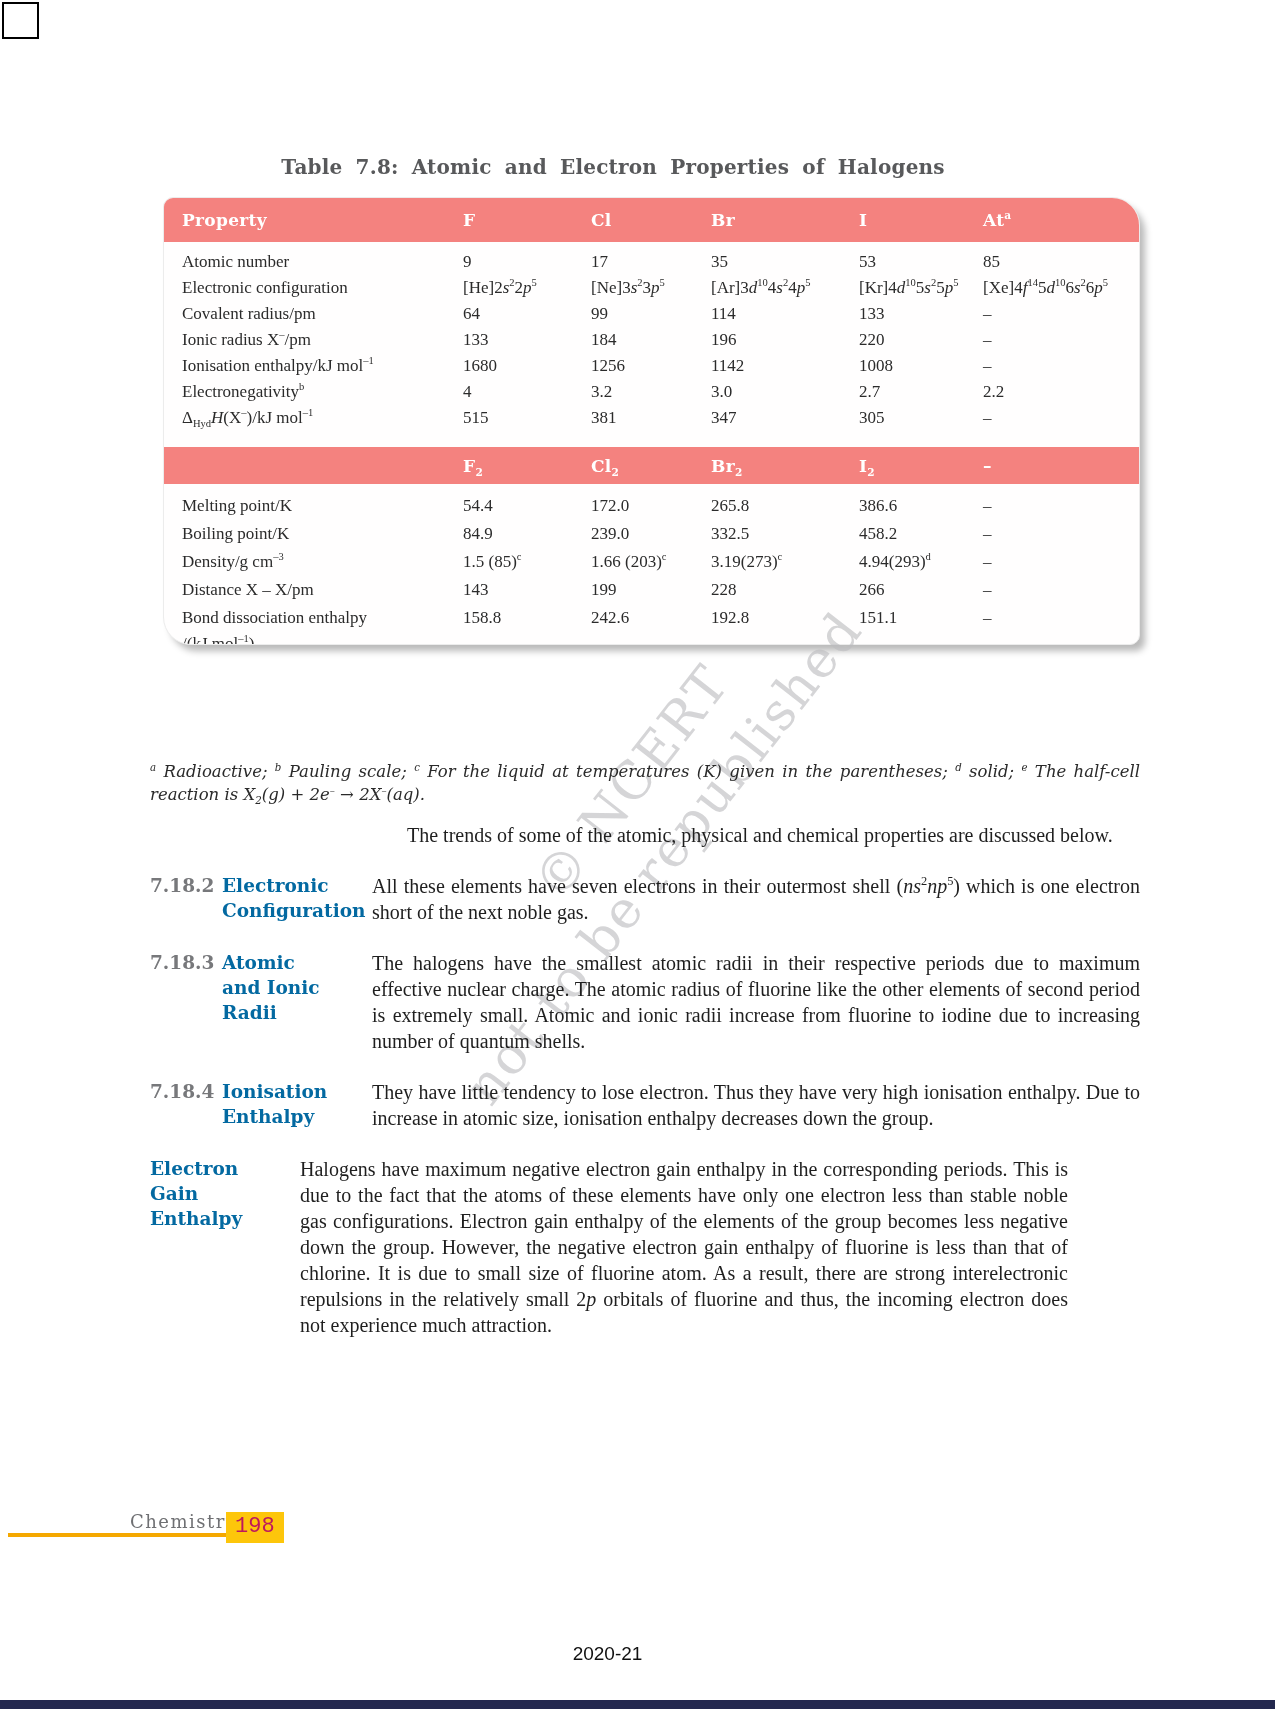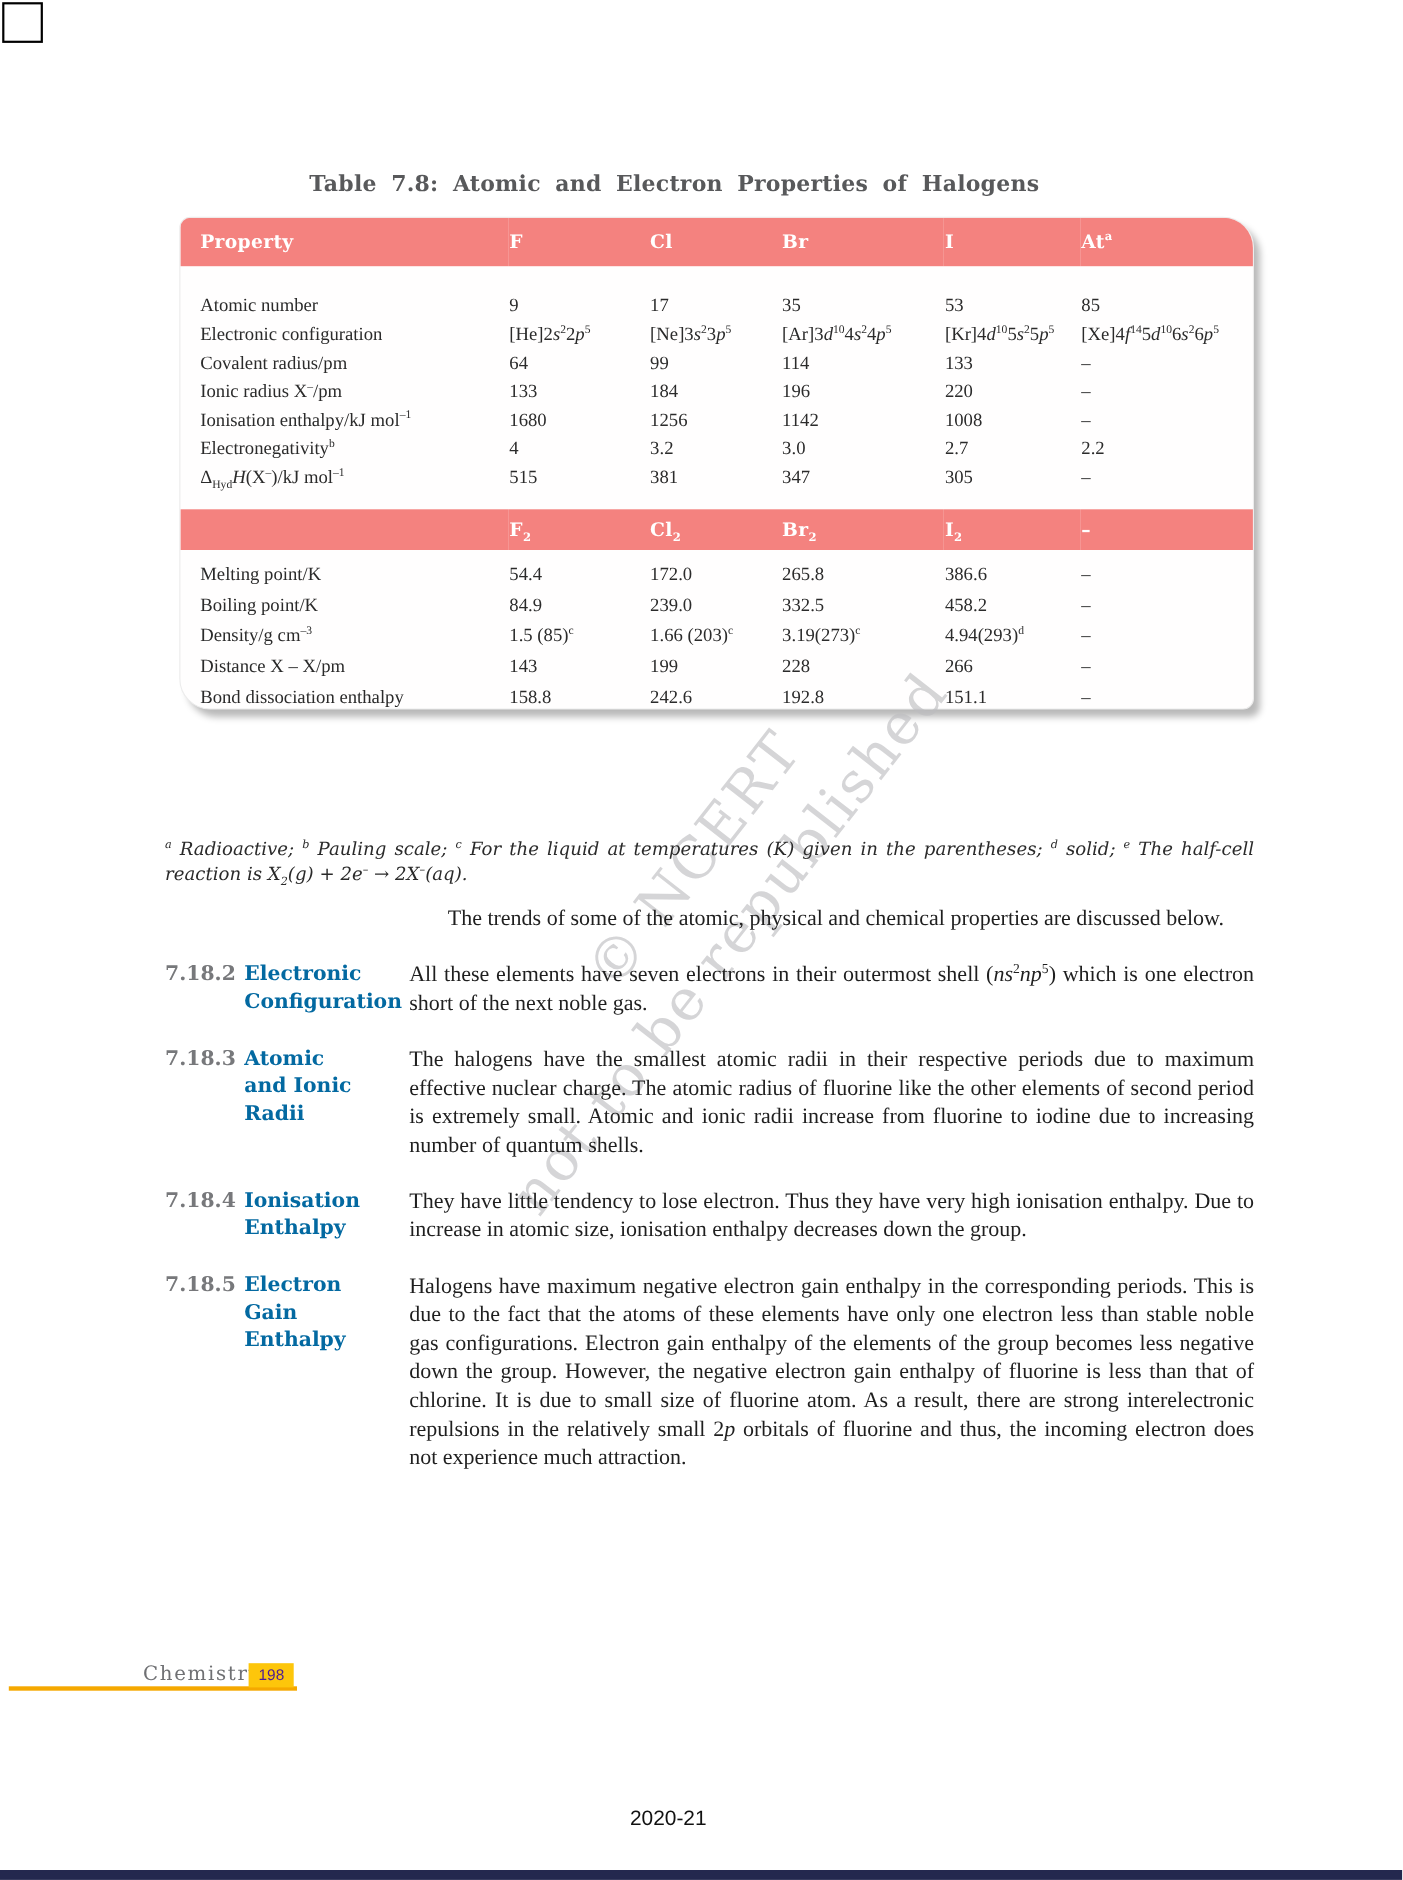--- a/index.html
+++ b/index.html
@@ -17,21 +17,21 @@
   .tbl{position:relative;z-index:2;border-collapse:collapse;table-layout:fixed;width:977px;}
   .tbl col.c0{width:298px}.tbl col.c1{width:128px}.tbl col.c2{width:120px}
   .tbl col.c3{width:148px}.tbl col.c4{width:124px}.tbl col.c5{width:159px}
   .tbl th{background:#f4827f;color:#fff;text-align:left;vertical-align:middle;
         font-family:"DejaVu Serif",serif;font-size:17px;font-weight:bold;letter-spacing:.3px;}
   .t1 th{height:42px}.t2 th{height:35px}
   .tbl th:first-child, .tbl td.lbl{padding-left:18px;}
   .tbl td{font-size:17px;vertical-align:top;color:#2b2b2b;}
   .t1 td{line-height:24px;}
   .t2 td{line-height:26px;}
-  .t1 tbody tr:first-child td{padding-top:24px;}
+  .t1 tbody tr:first-child td{padding-top:8px;}
   .t2 tbody tr:first-child td{padding-top:9px;}
   .tbl-gap{height:16px;}
   sup{font-size:.62em;line-height:0;vertical-align:super;}
   sub{font-size:.62em;line-height:0;vertical-align:sub;}
 
   .watermark{position:absolute;z-index:1;white-space:nowrap;color:#bcbcbf;opacity:.62;
         font-family:"DejaVu Serif",serif;transform:rotate(-52deg);letter-spacing:2px;}
   #wm1{left:492px;top:752px;font-size:52px;}
   #wm2{left:360px;top:828px;font-size:52px;}
 
@@ -45,22 +45,22 @@
   .section{display:flex;margin-top:25px;}
   .sec-num{width:72px;flex:0 0 72px;font-family:"DejaVu Serif",serif;font-weight:bold;
         font-size:18.5px;line-height:25px;color:#77787b;}
   .sec-title{width:150px;flex:0 0 150px;font-family:"DejaVu Serif",serif;font-weight:bold;
         font-size:18.5px;line-height:25px;color:#0369a1;white-space:pre-line;}
   .sec-body{width:768px;flex:0 0 768px;font-size:20px;line-height:26px;text-align:justify;}
 
   .footer-rule{position:absolute;left:8px;top:1533px;width:262px;height:4px;background:#f5a800;}
   .footer-book{position:absolute;left:130px;top:1511px;font-size:18px;color:#6f7073;
         letter-spacing:1.5px;font-family:"DejaVu Serif",serif;}
-  .footer-badge{position:absolute;left:226px;top:1512px;background:#fdc60b;color:#4c1d95;
-        font-size:14px;font-family:Liberation Sans, sans-serif;padding:2px 9px 4px 9px;}
+  .footer-badge{position:absolute;left:226px;top:1512px;background:#fdc60b;color:#be185d;
+        font-size:22px;font-family:Liberation Mono, monospace;padding:2px 9px 4px 9px;}
   .year{position:absolute;top:1643px;left:0;width:1215px;text-align:center;
         font-family:"Liberation Sans",sans-serif;font-size:19px;color:#111;}
   .bottom-bar{position:absolute;left:0;bottom:0;width:100%;height:9px;background:#23284e;}
 </style>
 </head>
 <body>
 
 <div class="page">
   <div class="corner-box"></div>
 
@@ -235,21 +235,20 @@
           <div class="sec-num">7.18.3</div>
           <div class="sec-title">Atomic<br>and Ionic<br>Radii</div>
           <div class="sec-body">The halogens have the smallest atomic radii in their respective periods due to maximum effective nuclear charge. The atomic radius of fluorine like the other elements of second period is extremely small. Atomic and ionic radii increase from fluorine to iodine due to increasing number of quantum shells.</div>
         </div>
         <div class="section">
           <div class="sec-num">7.18.4</div>
           <div class="sec-title">Ionisation<br>Enthalpy</div>
           <div class="sec-body">They have little tendency to lose electron. Thus they have very high ionisation enthalpy. Due to increase in atomic size, ionisation enthalpy decreases down the group.</div>
         </div>
         <div class="section">
-          <div class="sec-num">7.18.5</div>
           <div class="sec-title">Electron<br>Gain<br>Enthalpy</div>
           <div class="sec-body">Halogens have maximum negative electron gain enthalpy in the corresponding periods. This is due to the fact that the atoms of these elements have only one electron less than stable noble gas configurations. Electron gain enthalpy of the elements of the group becomes less negative down the group. However, the negative electron gain enthalpy of fluorine is less than that of chlorine. It is due to small size of fluorine atom. As a result, there are strong interelectronic repulsions in the relatively small 2<i>p</i> orbitals of fluorine and thus, the incoming electron does not experience much attraction.</div>
         </div>
       </div>
   </div>
 
   <div class="footer-rule"></div>
   <div class="footer-book">Chemistry</div>
   <div class="footer-badge">198</div>
   <div class="year">2020-21</div>

